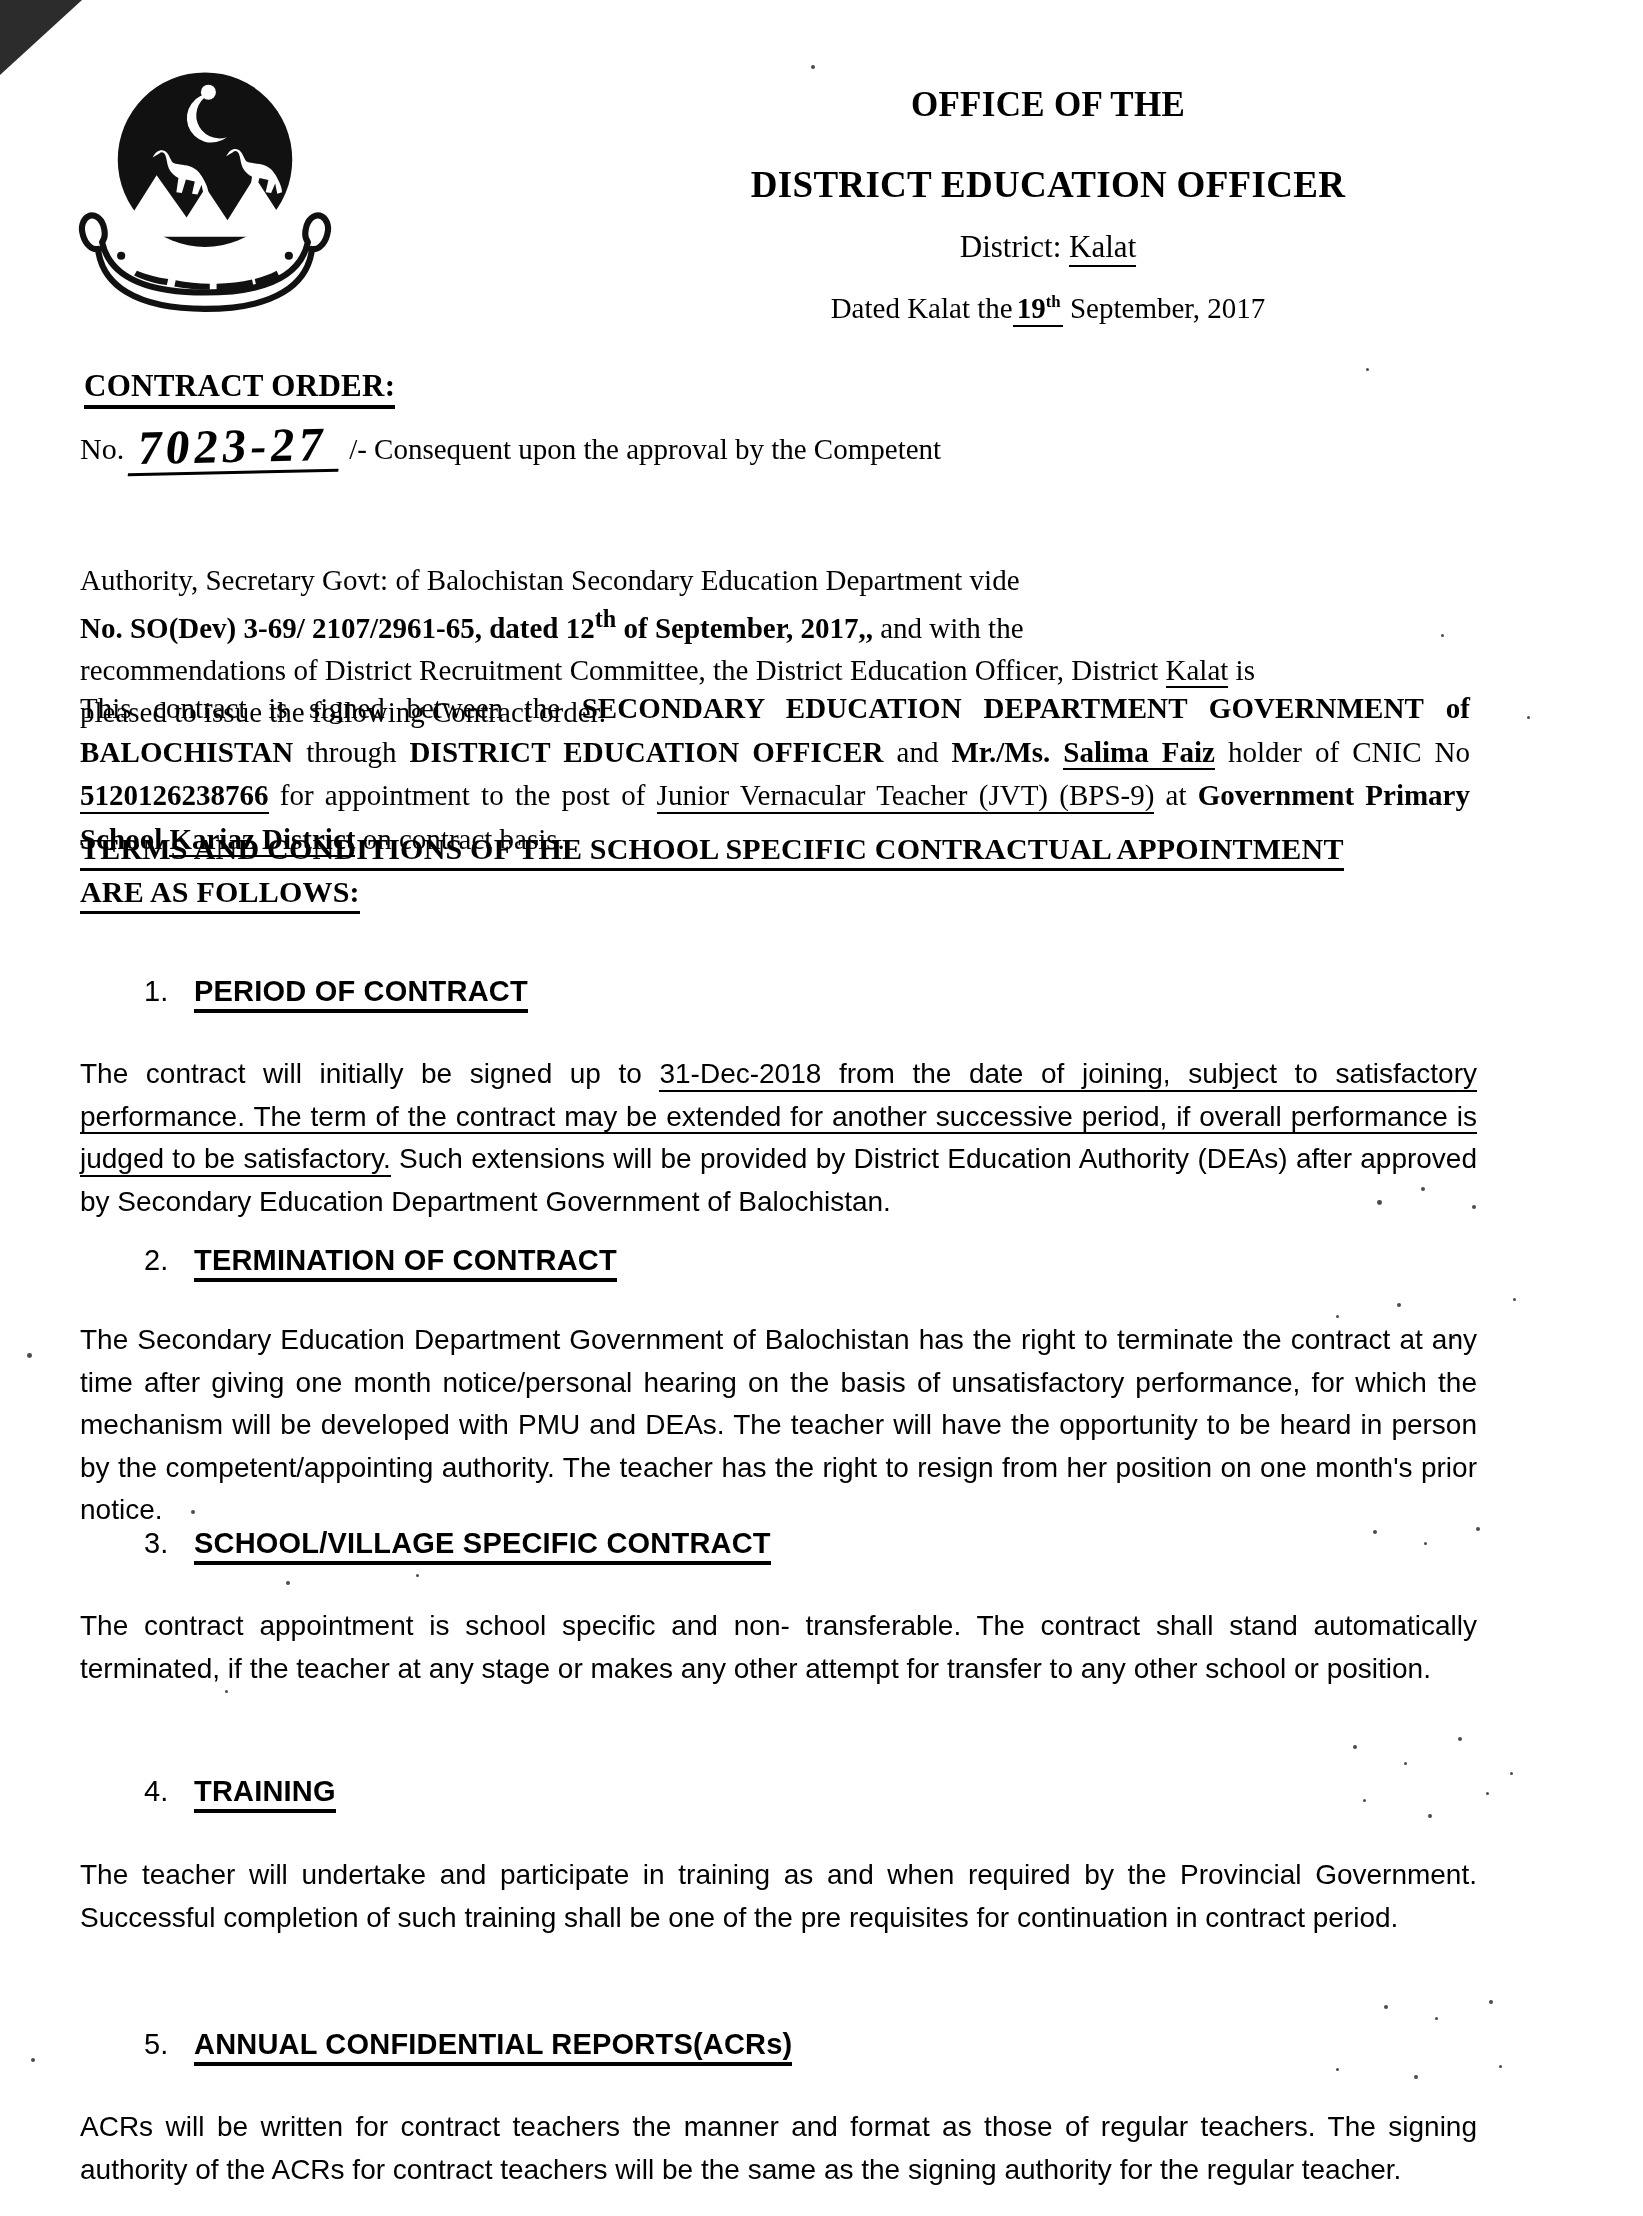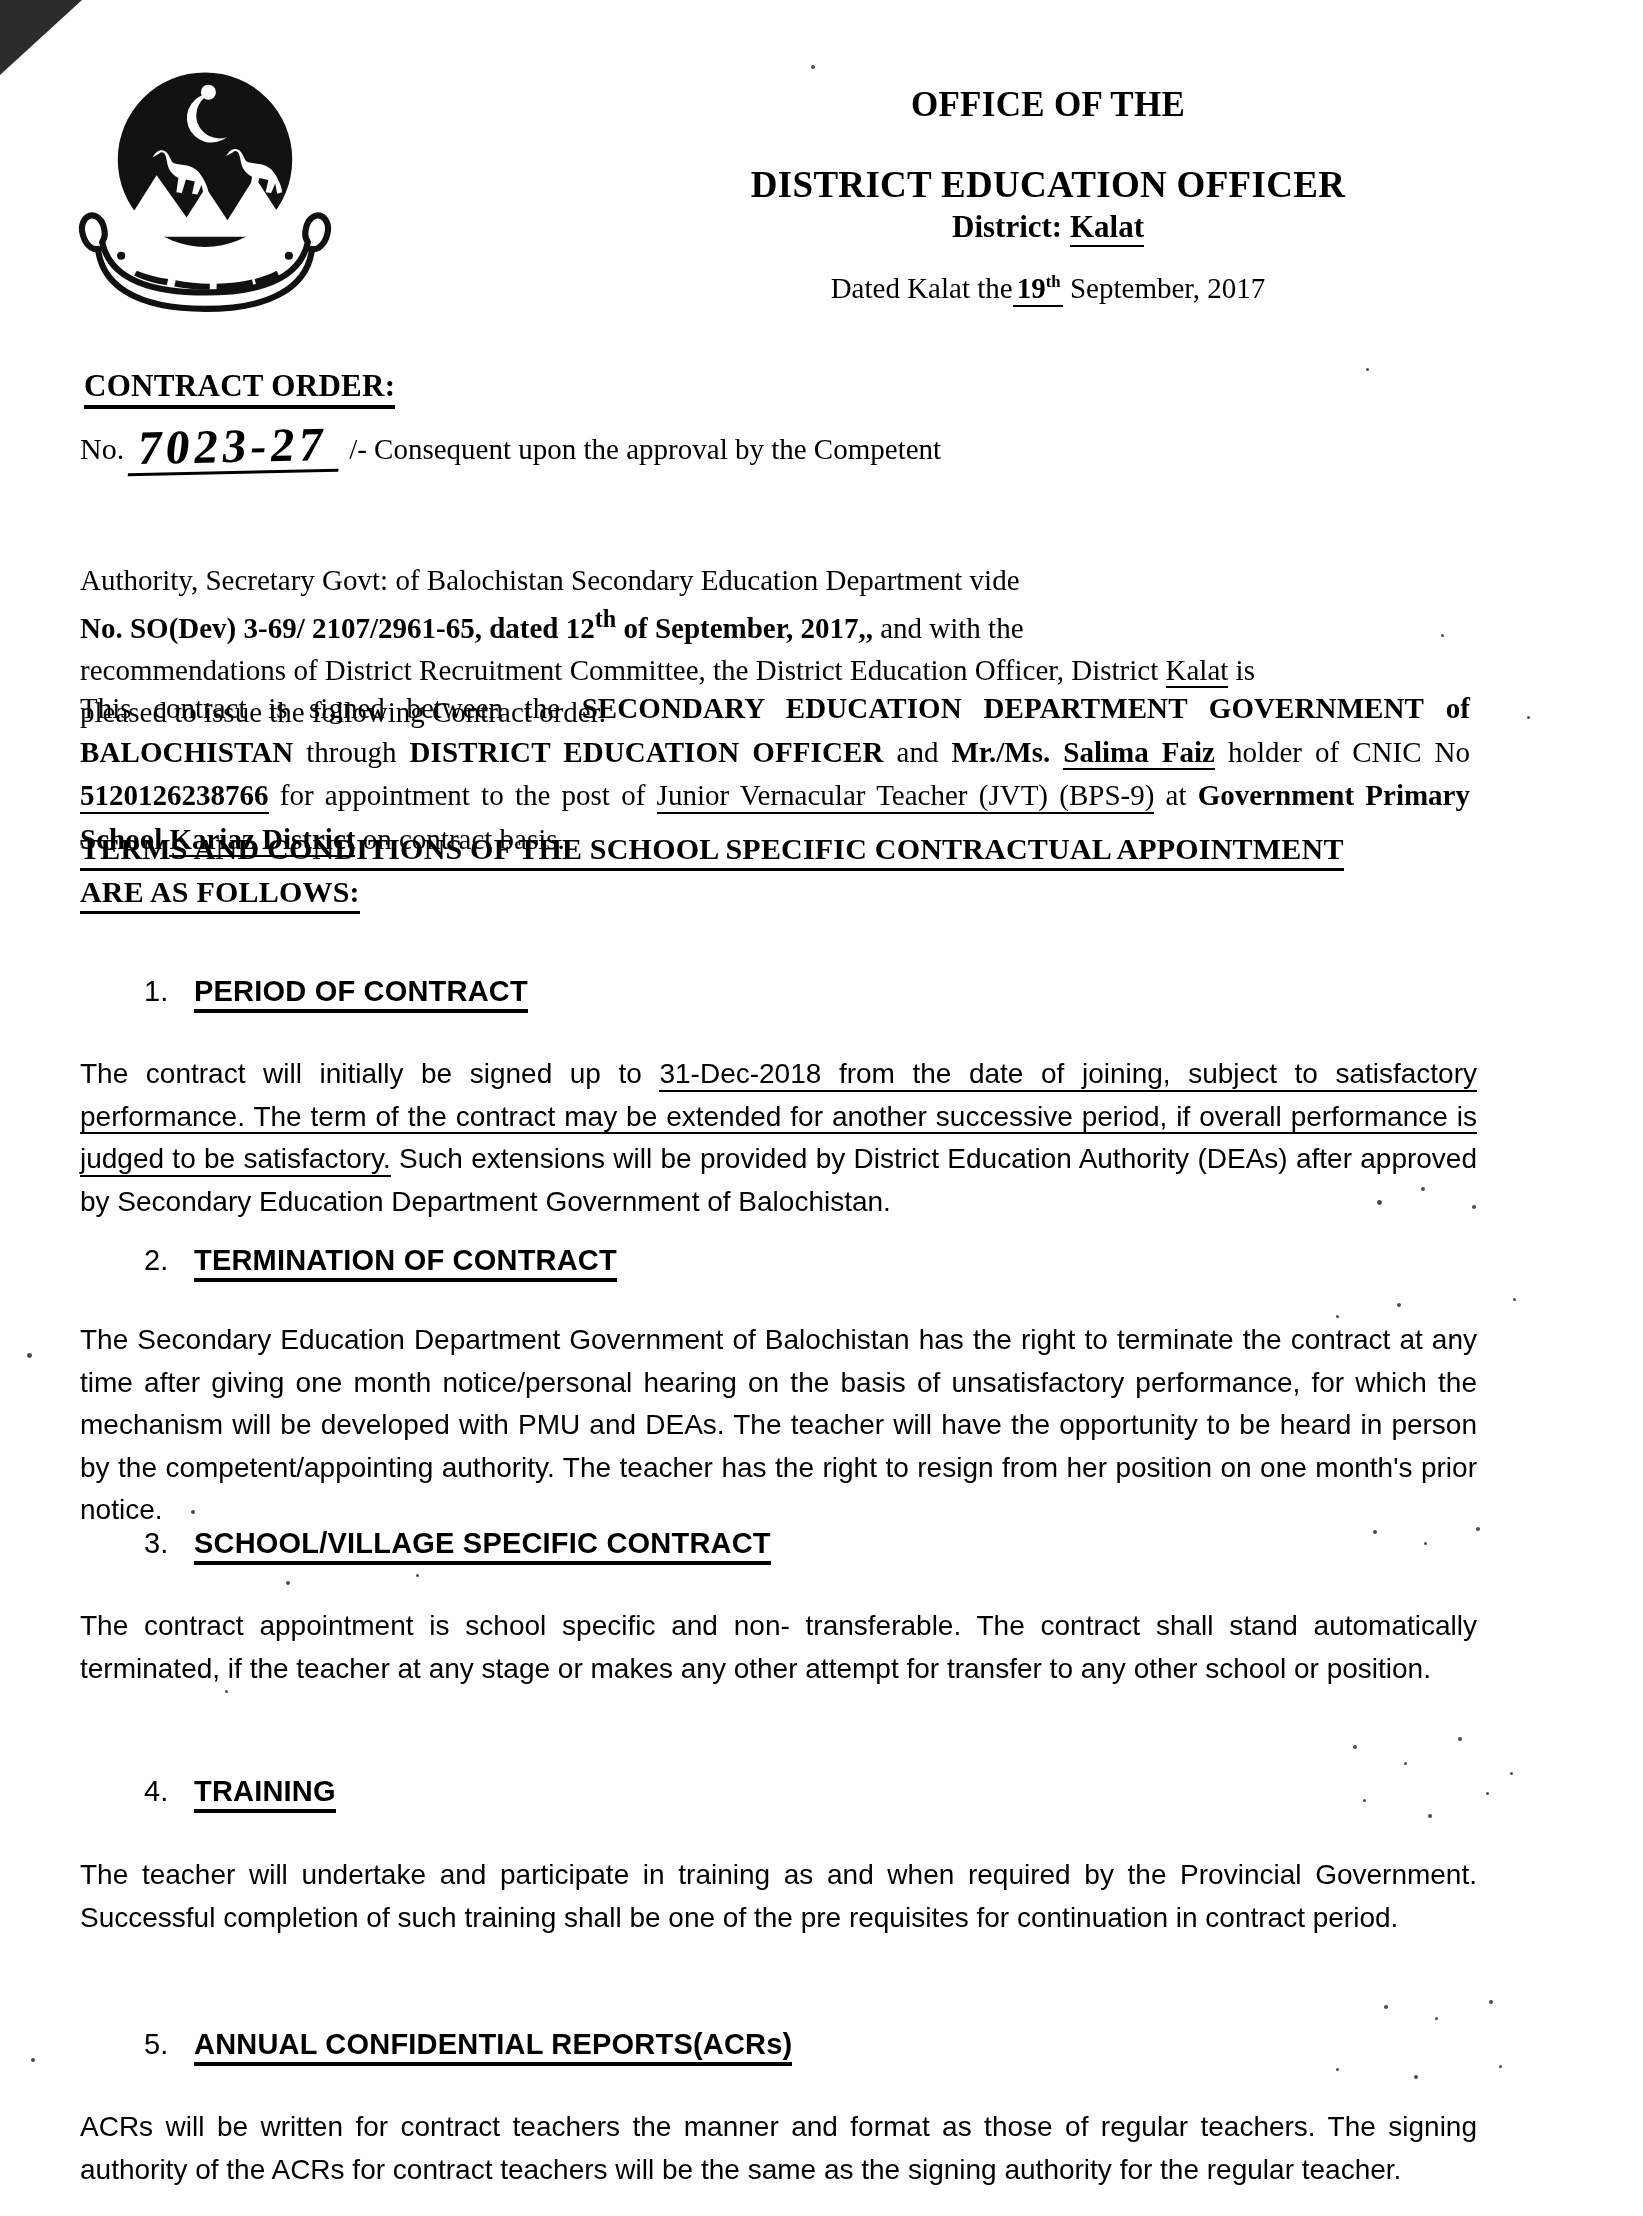--- a/index.html
+++ b/index.html
@@ -52,23 +52,23 @@
   .office-line {
     font-weight: bold;
     font-size: 35px;
     letter-spacing: 0.3px;
     line-height: 1.22;
     white-space: nowrap;
     margin-top: 36px;
   }
   .office-line.l2 { font-size: 37px; }
   .district-line {
-    font-weight: bold;
+    font-weight: normal;
     font-size: 31px;
-    margin-top: 2px;
+    margin-top: 22px;
   }
   .district-line .uval {
     border-bottom: 2.7px solid #000;
     padding-bottom: 0.7px;
   }
   .dated-line {
     margin-top: 27px;
     font-size: 29px;
     font-family: "Liberation Serif", serif;
     white-space: nowrap;

